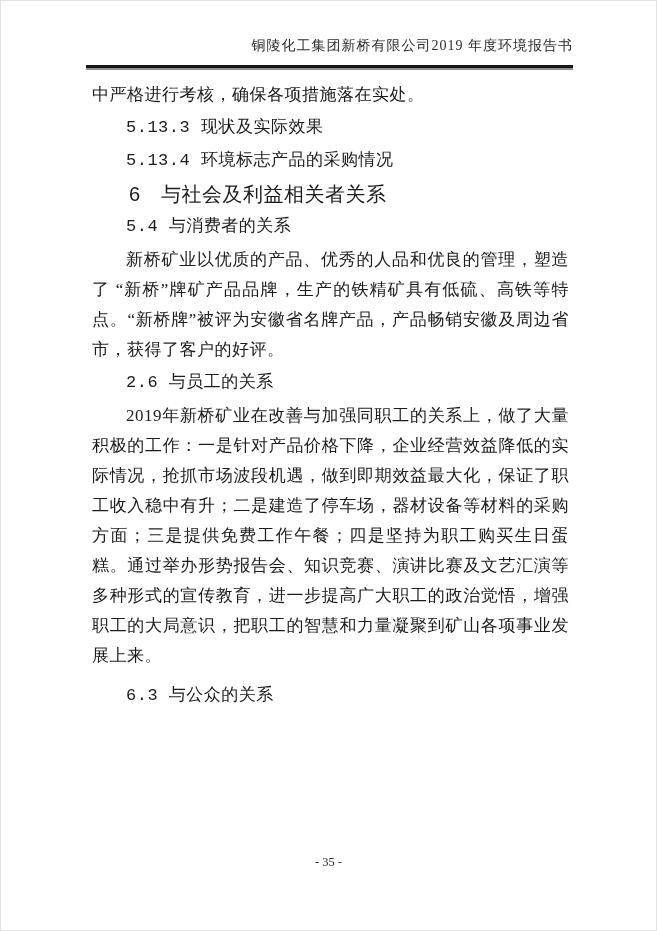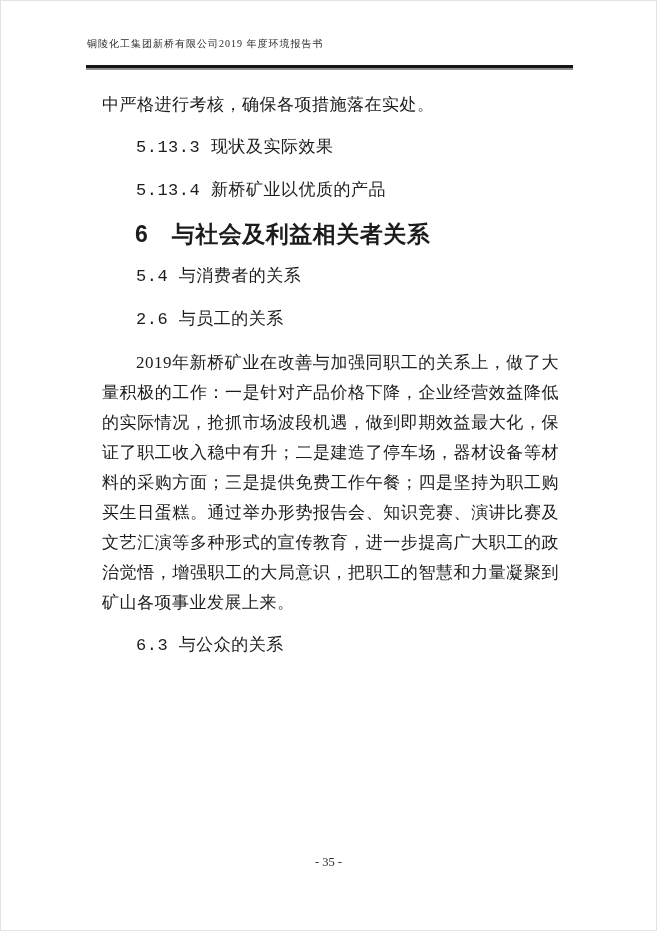--- a/index.html
+++ b/index.html
@@ -13,22 +13,22 @@
     box-sizing: border-box;
     font-family: "Liberation Serif", "DejaVu Serif", serif;
     color: #1c1c1c;
     overflow: hidden;
   }
   .doc-header {
     position: absolute;
     top: 36px;
     left: 86px;
     width: 486px;
-    text-align: left;
-    font-size: 10px;
+    text-align: right;
+    font-size: 14px;
     letter-spacing: 1px;
     color: #2b2b2b;
     white-space: nowrap;
   }
   .header-rule {
     position: absolute;
     top: 64px;
     left: 85px;
     width: 487px;
     height: 3px;
@@ -38,29 +38,29 @@
   .doc-body {
     position: absolute;
     top: 76px;
     left: 88px;
     width: 483px;
     font-size: 17px;
     line-height: 30px;
     text-align: justify;
     letter-spacing: 0.5px;
   }
-  .doc-body p { margin: 13px; }
+  .doc-body p { margin: 3px; }
   .body-continuation { text-indent: 0; }
   .paragraph { text-indent: 2em; }
   .section-heading { text-indent: 2em; font-family: Liberation Mono, monospace; }
   .chapter-heading {
     text-indent: 2em;
     font-family: "Liberation Sans", "DejaVu Sans", sans-serif;
-    font-weight: bold;
-    font-size: 23px;
+    font-weight: normal;
+    font-size: 20px;
     margin: 3px 0 3px 0 !important;
     letter-spacing: 0.5px;
   }
   .last-heading { margin-top: 10px !important; }
   .doc-footer {
     position: absolute;
     top: 854px;
     left: 0;
     width: 100%;
     text-align: center;
@@ -73,23 +73,24 @@
 
 <div class="page">
 
   <div class="doc-header">铜陵化工集团新桥有限公司2019 年度环境报告书</div>
 
   <div class="header-rule"></div>
 
   <div class="doc-body">
     <p class="body-continuation">中严格进行考核，确保各项措施落在实处。</p>
     <p class="section-heading">5.13.3 现状及实际效果</p>
-    <p class="section-heading">5.13.4 新桥矿业以优质的产品</p>
+    <p class="section-heading">5.13.4 环境标志产品的采购情况</p>
     <p class="chapter-heading">6　与社会及利益相关者关系</p>
     <p class="section-heading">5.4 与消费者的关系</p>
+    <p class="paragraph">新桥矿业以优质的产品、优秀的人品和优良的管理，塑造了 “新桥”牌矿产品品牌，生产的铁精矿具有低硫、高铁等特点。“新桥牌”被评为安徽省名牌产品，产品畅销安徽及周边省市，获得了客户的好评。</p>
     <p class="section-heading">2.6 与员工的关系</p>
     <p class="paragraph">2019年新桥矿业在改善与加强同职工的关系上，做了大量积极的工作：一是针对产品价格下降，企业经营效益降低的实际情况，抢抓市场波段机遇，做到即期效益最大化，保证了职工收入稳中有升；二是建造了停车场，器材设备等材料的采购方面；三是提供免费工作午餐；四是坚持为职工购买生日蛋糕。通过举办形势报告会、知识竞赛、演讲比赛及文艺汇演等多种形式的宣传教育，进一步提高广大职工的政治觉悟，增强职工的大局意识，把职工的智慧和力量凝聚到矿山各项事业发展上来。</p>
     <p class="section-heading last-heading">6.3 与公众的关系</p>
   </div>
 
   <div class="doc-footer">- 35 -</div>
 
 </div>
 
 </body></html>

